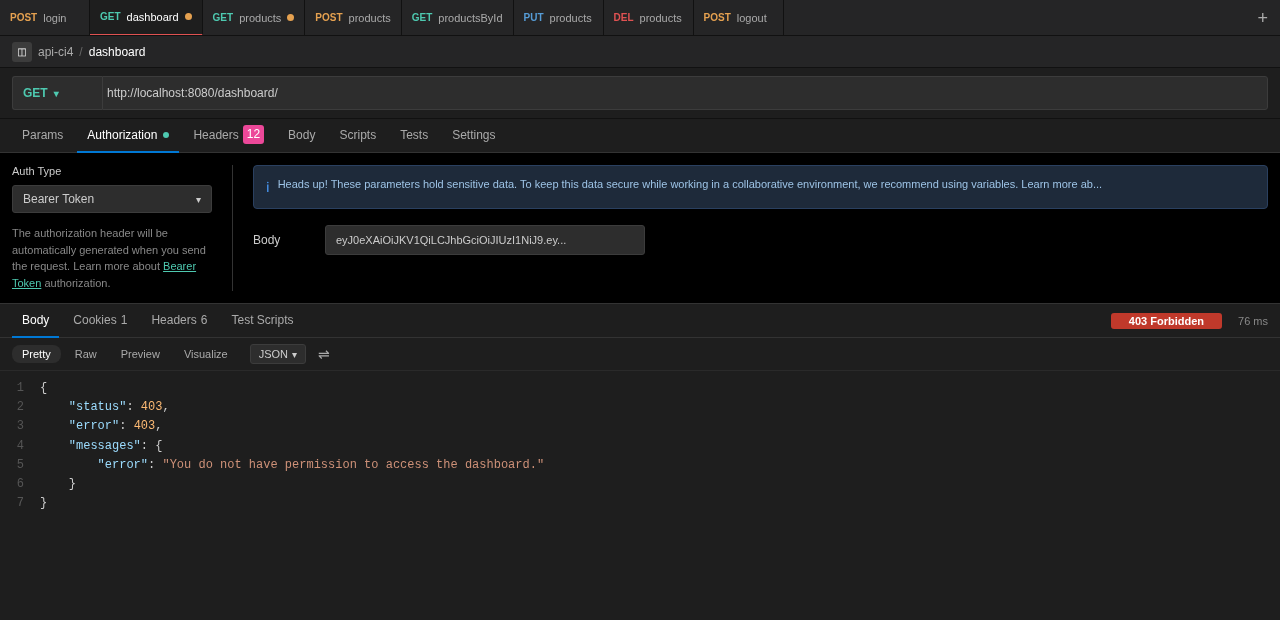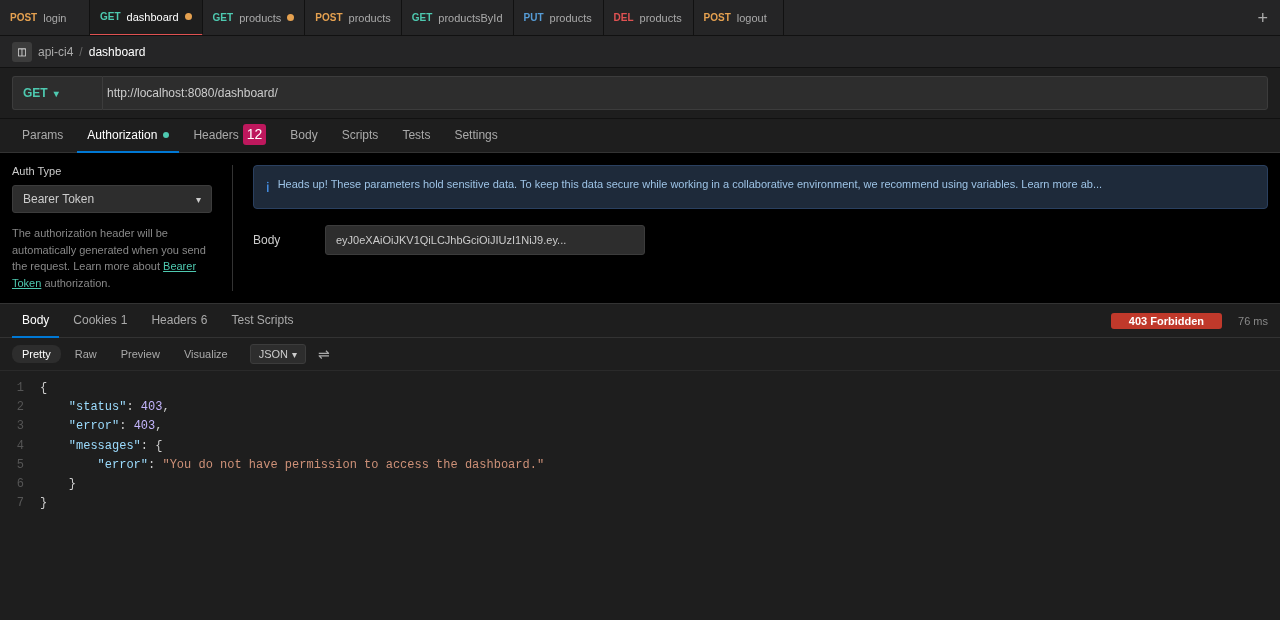--- a/index.html
+++ b/index.html
@@ -146,23 +146,23 @@
       border-bottom: 2px solid transparent;
       display: flex;
       align-items: center;
       gap: 4px;
     }
     .req-tab.active {
       color: #fff;
       border-bottom: 2px solid #0078d4;
     }
     .req-tab .badge {
-      background: #be185d;
+      background: #ec4899;
       color: #fff;
-      font-size: 14px;
+      font-size: 12px;
       border-radius: 3px;
       padding: 1px 4px;
       line-height: 1.4;
     }
     .req-tab .dot-green {
       width: 6px; height: 6px; border-radius: 50%;
       background: #4ec9b0; display: inline-block; margin-left: 2px;
     }
 
     
@@ -321,21 +321,21 @@
     }
     .line-num {
       color: #555;
       min-width: 28px;
       text-align: right;
       padding-right: 16px;
       user-select: none;
     }
     .code-content { flex: 1; }
     .json-key { color: #9cdcfe; }
-    .json-num { color: #c4b5fd; }
+    .json-num { color: #fdba74; }
     .json-str { color: #ce9178; }
     .json-punc { color: #ccc; }
 
     .chevron { font-size: 10px; }
   </style>
 </head>
 <body>
 
 <div class="tab-bar">
   <div class="tab">

